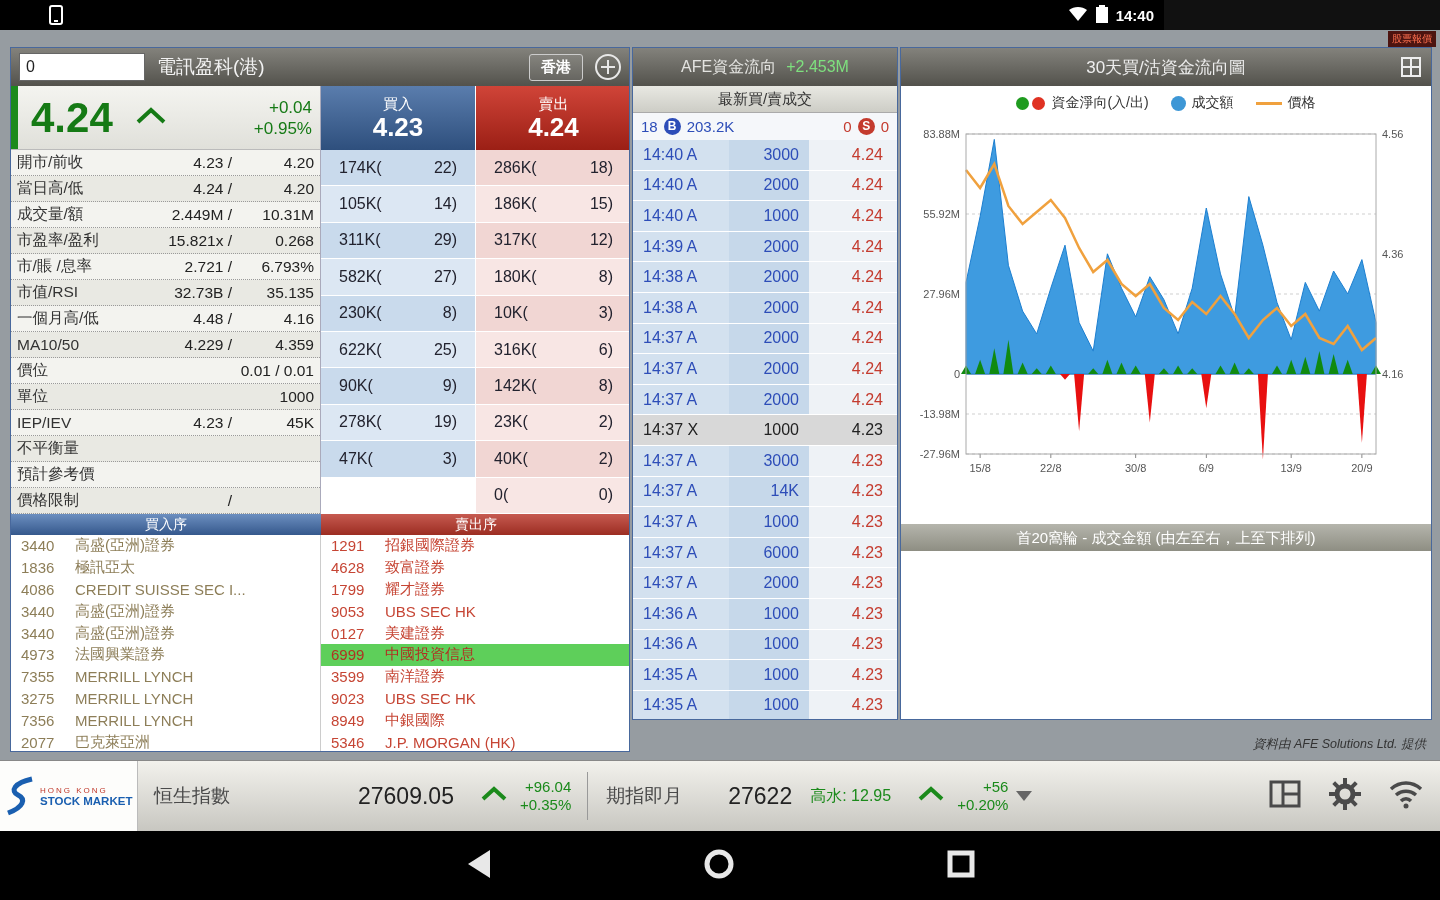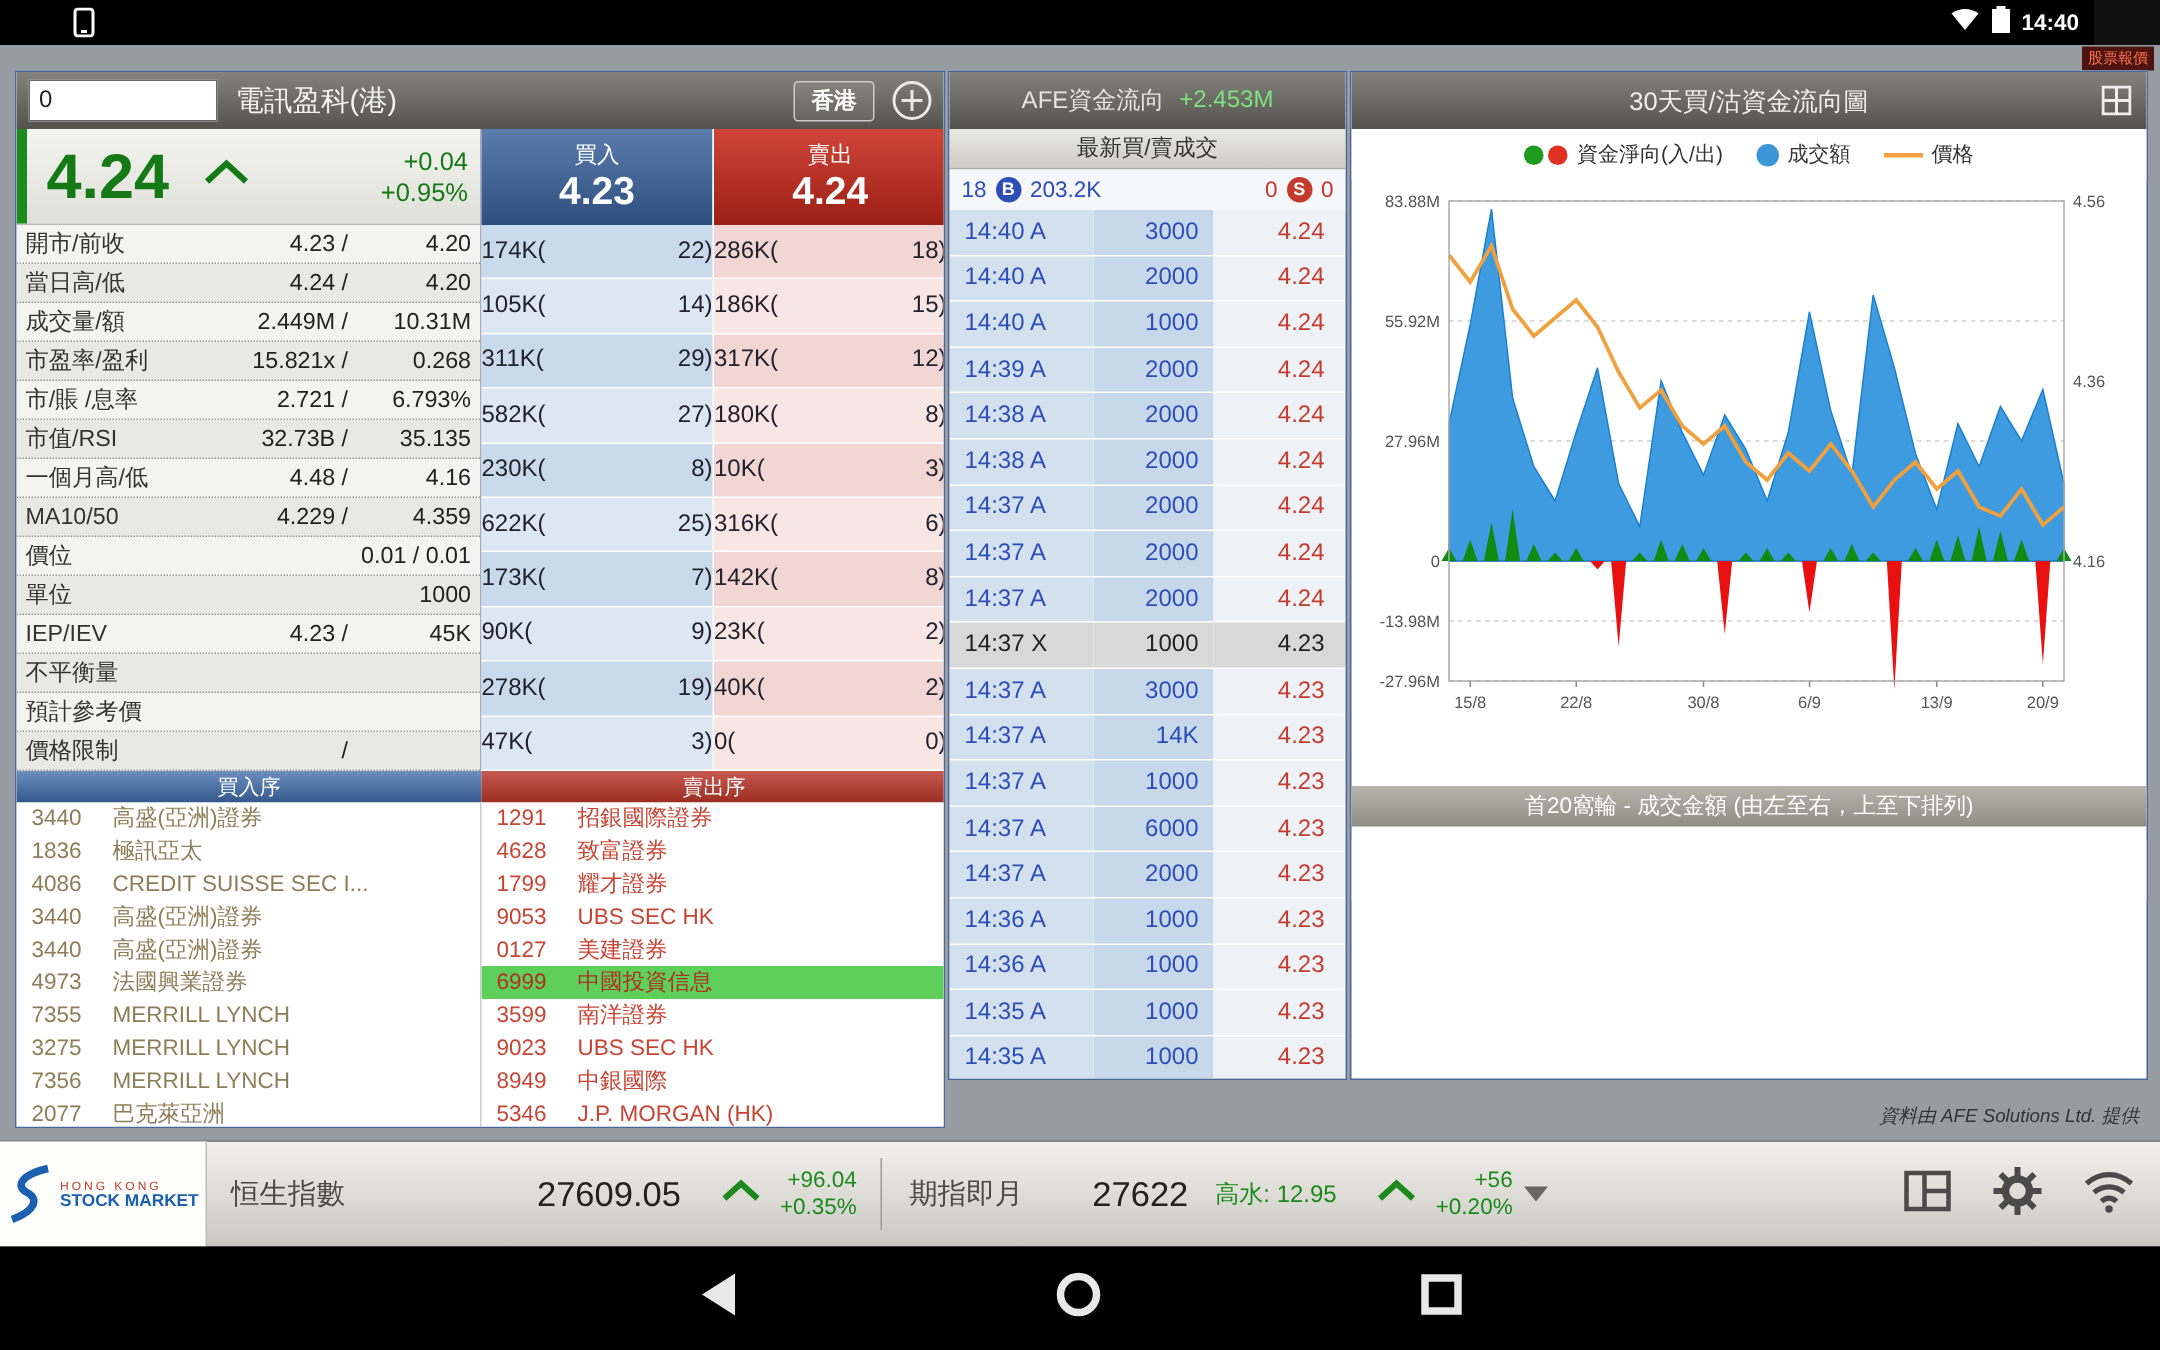--- a/index.html
+++ b/index.html
@@ -1,21 +1,21 @@
 <!DOCTYPE html>
 <html><head>
 <meta charset="utf-8">
 <style>
   * { box-sizing: border-box; margin: 0; padding: 0; }
   html, body { width: 1440px; height: 900px; }
   body { position: relative; overflow: hidden; background: #111;
          font-family: "Liberation Sans", sans-serif; }
 
   
-  .statusbar { position: absolute; top: 0; left: 0; width: 1396px; height: 30px;
+  .statusbar { position: absolute; top: 0; left: 0; width: 1164px; height: 30px;
                background: #000; display: flex; color: #fff; padding-left: 28px; }
   .sb-left { margin-left: 20px; display: flex; align-items: center; }
   .sb-right { margin-left: auto; margin-right: 10px; display: flex; align-items: center;
               gap: 8px; font-size: 15px; font-weight: bold; }
 
   
   .app { position: absolute; top: 30px; left: 0; width: 1440px; height: 730px; background: #969ca1; }
   .ribbon { position: absolute; top: 1px; right: 4px; background: #4d1410; color: #ff7050;
             font-size: 10px; padding: 1px 4px; margin-left: 29px; }
 
@@ -63,21 +63,21 @@
   .qhead { width: 155px; display: flex; flex-direction: column; align-items: center;
            justify-content: center; color: #fff; cursor: pointer; }
   .qhead.bid { background: linear-gradient(#5a7dad, #2e4f7d); border-right: 1px solid #fff; }
   .qhead.ask { background: linear-gradient(#d04438, #9b1f15); }
   .qlbl { font-size: 15px; line-height: 17px; }
   .qpx  { font-size: 26px; font-weight: bold; line-height: 30px; }
   .qrows { display: flex; }
   .qcol { width: 155px; }
   .qcol.bidcol { border-right: 1px solid #fff; }
   .qcell { height: 36.4px; display: flex; align-items: center; justify-content: space-between;
-           padding: 0 0; font-size: 16px; color: #22222e; border-bottom: 1px solid #fff; cursor: pointer; }
+           padding: 0 18px; font-size: 16px; color: #22222e; border-bottom: 1px solid #fff; cursor: pointer; }
   .bidcol div:nth-of-type(odd)  { background: #c9daec; }
   .bidcol div:nth-of-type(even) { background: #dce7f3; }
   .askcol div:nth-of-type(odd)  { background: #f1d6d3; }
   .askcol div:nth-of-type(even) { background: #f8e6e4; }
 
   
   .bq-heads { position: absolute; top: 466px; left: 0; width: 620px; height: 21px; display: flex; }
   .bqh { width: 310px; text-align: center; color: #fff; font-size: 14px; line-height: 21px; }
   .bqh.buy  { background: linear-gradient(#6c8fc0, #35588c); }
   .bqh.sell { background: linear-gradient(#c65a50, #9c2d22); }
@@ -326,24 +326,20 @@
               <span>582K(</span>
               <span>27)</span>
             </div>
             <div class="qcell">
               <span>230K(</span>
               <span>8)</span>
             </div>
             <div class="qcell">
               <span>622K(</span>
               <span>25)</span>
-            </div>
-            <div class="qcell">
-              <span>173K(</span>
-              <span>7)</span>
             </div>
             <div class="qcell">
               <span>90K(</span>
               <span>9)</span>
             </div>
             <div class="qcell">
               <span>278K(</span>
               <span>19)</span>
             </div>
             <div class="qcell">

